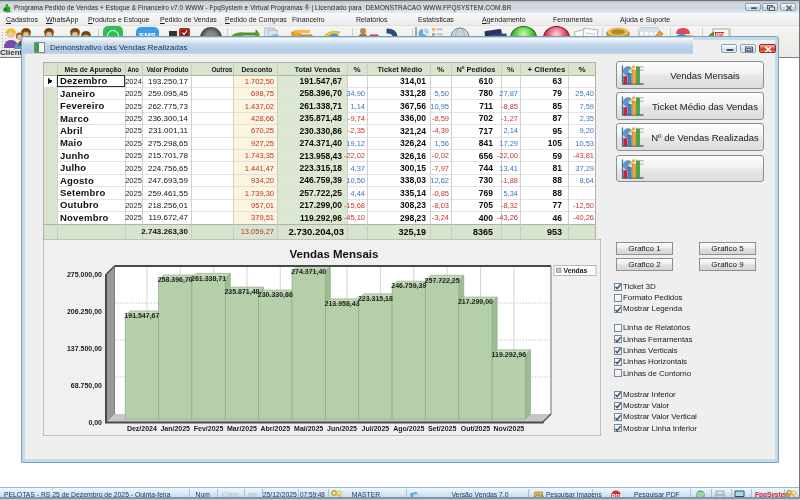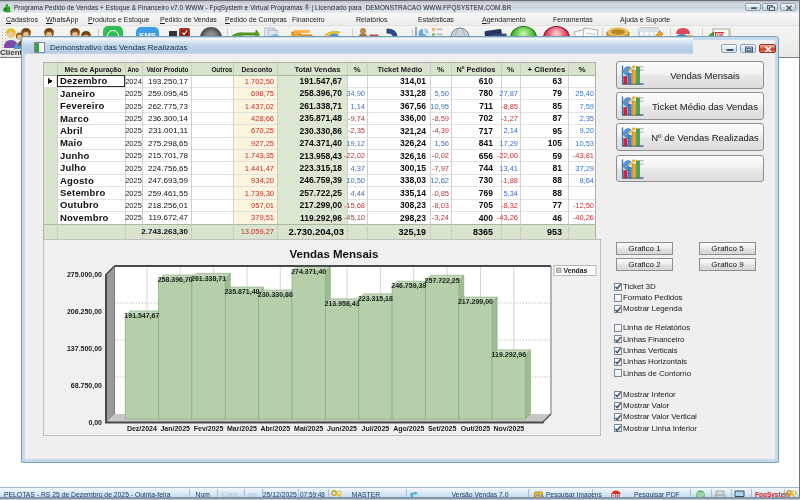--- a/index.html
+++ b/index.html
@@ -643,21 +643,21 @@
         </svg>
       </div>
       <div class="cblab" style="top:267.4px">Mostrar Legenda</div>
 <div class="cb" style="top:287.0px"></div>
       <div class="cblab" style="top:286.3px">Linha de Relatórios</div>
 <div class="cb" style="top:298.3px">
         <svg width="8" height="8" viewBox="0 0 8 8">
           <path d="M1.5 3.8 L3.2 5.7 L6.6 1.3" stroke="#38506a" stroke-width="1.4" fill="none"></path>
         </svg>
       </div>
-      <div class="cblab" style="top:297.6px">Linhas Financeiro</div>
+      <div class="cblab" style="top:297.6px">Linhas Ferramentas</div>
 <div class="cb" style="top:309.6px">
         <svg width="8" height="8" viewBox="0 0 8 8">
           <path d="M1.5 3.8 L3.2 5.7 L6.6 1.3" stroke="#38506a" stroke-width="1.4" fill="none"></path>
         </svg>
       </div>
       <div class="cblab" style="top:308.9px">Linhas Verticais</div>
 <div class="cb" style="top:320.9px">
         <svg width="8" height="8" viewBox="0 0 8 8">
           <path d="M1.5 3.8 L3.2 5.7 L6.6 1.3" stroke="#38506a" stroke-width="1.4" fill="none"></path>
         </svg>

